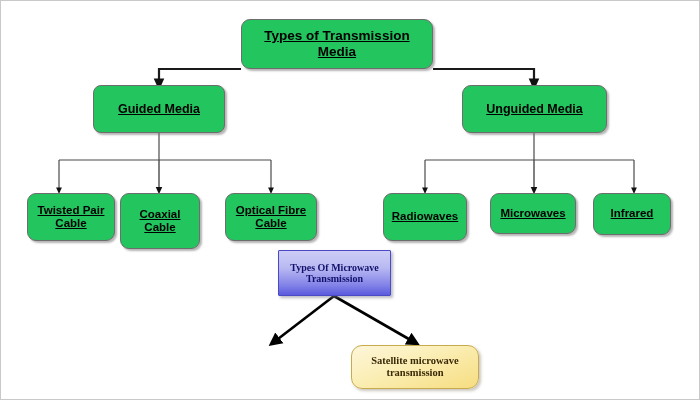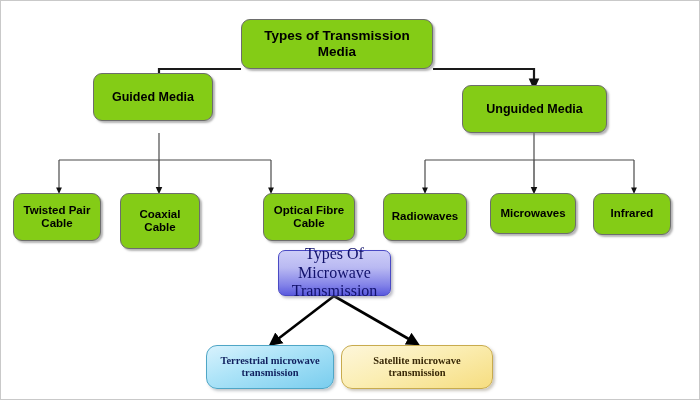--- a/index.html
+++ b/index.html
@@ -28,40 +28,41 @@
     align-items:center;
     justify-content:center;
     text-align:center;
     line-height:1.15;
     z-index:3;
   }
   .node .lbl{display:block;width:100%;padding:0 3px;}
 
   
   .magenta{
-    background:#84cc16;
+    background:#22c55e;
     border:1px solid #6d6d6d;
     border-radius:9px;
     color:#000000;
     font-weight:bold;
     box-shadow:2px 2px 2px rgba(120,120,120,.55);
+    text-decoration:underline;
   }
   .n-root{font-size:13.5px;}
   .n-mid{font-size:12.5px;}
   .n-leaf{font-size:11.5px;}
 
   
   .bluegrad{
     background:linear-gradient(180deg,#cdcdf7 0%,#b9b9f2 38%,#8282e8 78%,#5a5ade 100%);
     border:1px solid #4a4ac4;
-    border-radius:7px;
+    border-radius:1px;
     color:#11116b;
     font-family:"Liberation Serif",serif;
-    font-weight:normal;
-    font-size:16px;
+    font-weight:bold;
+    font-size:10px;
     box-shadow:2px 2px 3px rgba(120,120,140,.5);
   }
   
   .lightblue{
     background:linear-gradient(160deg,#d8f2fd 0%,#aee4f8 40%,#79cdee 100%);
     border:1px solid #4fa6c6;
     border-radius:11px;
     color:#10205e;
     font-family:"Liberation Serif",serif;
     font-weight:bold;
@@ -122,57 +123,54 @@
     <g>
       <path d="M333,295 L273,341" stroke="#000000" stroke-width="2.6" fill="none" marker-end="url(#arrowFat)"></path>
       <path d="M333,295 L413,341" stroke="#000000" stroke-width="2.6" fill="none" marker-end="url(#arrowFat)"></path>
     </g>
   </svg>
 
   <div class="node magenta n-root" style="left:240px;top:18px;width:192px;height:50px;">
     <span class="lbl">Types of Transmission Media</span>
   </div>
 
-  <div class="node magenta n-mid" style="left:92px;top:72px;width:120px;height:48px;">
+  <div class="node magenta n-mid" style="left:92px;top:84px;width:132px;height:48px;border-radius:8px;">
     <span class="lbl">Guided Media</span>
   </div>
 
   <div class="node magenta n-mid" style="left:461px;top:84px;width:145px;height:48px;">
     <span class="lbl">Unguided Media</span>
   </div>
 
-  <div class="node magenta n-leaf" style="left:12px;top:192px;width:88px;height:48px;">
+  <div class="node magenta n-leaf" style="left:26px;top:192px;width:88px;height:48px;">
     <span class="lbl">Twisted Pair Cable</span>
   </div>
 
   <div class="node magenta n-leaf" style="left:119px;top:192px;width:80px;height:56px;">
     <span class="lbl">Coaxial Cable</span>
   </div>
 
-  <div class="node magenta n-leaf" style="left:224px;top:192px;width:92px;height:48px;margin-left:38px;">
+  <div class="node magenta n-leaf" style="left:224px;top:192px;width:92px;height:48px;">
     <span class="lbl">Optical Fibre Cable</span>
   </div>
 
   <div class="node magenta n-leaf" style="left:382px;top:192px;width:84px;height:48px;">
     <span class="lbl">Radiowaves</span>
   </div>
 
   <div class="node magenta n-leaf" style="left:489px;top:192px;width:86px;height:41px;">
     <span class="lbl">Microwaves</span>
   </div>
 
   <div class="node magenta n-leaf" style="left:592px;top:192px;width:78px;height:42px;">
     <span class="lbl">Infrared</span>
   </div>
 
   <div class="node bluegrad" style="left:277px;top:249px;width:113px;height:46px;">
     <span class="lbl">Types Of Microwave Transmission</span>
   </div>
 
-  <div class="node lightblue" style="left:205px;top:344px;width:128px;height:44px;">
-    <span class="lbl">Terrestrial microwave transmission</span>
-  </div>
 
-  <div class="node cream" style="left:340px;top:344px;width:152px;height:44px;justify-content:center;">
+  <div class="node cream" style="left:350px;top:344px;width:128px;height:44px;justify-content:center;">
     <span class="lbl">Satellite microwave transmission</span>
   </div>
 
 </div>
 
 </body></html>

